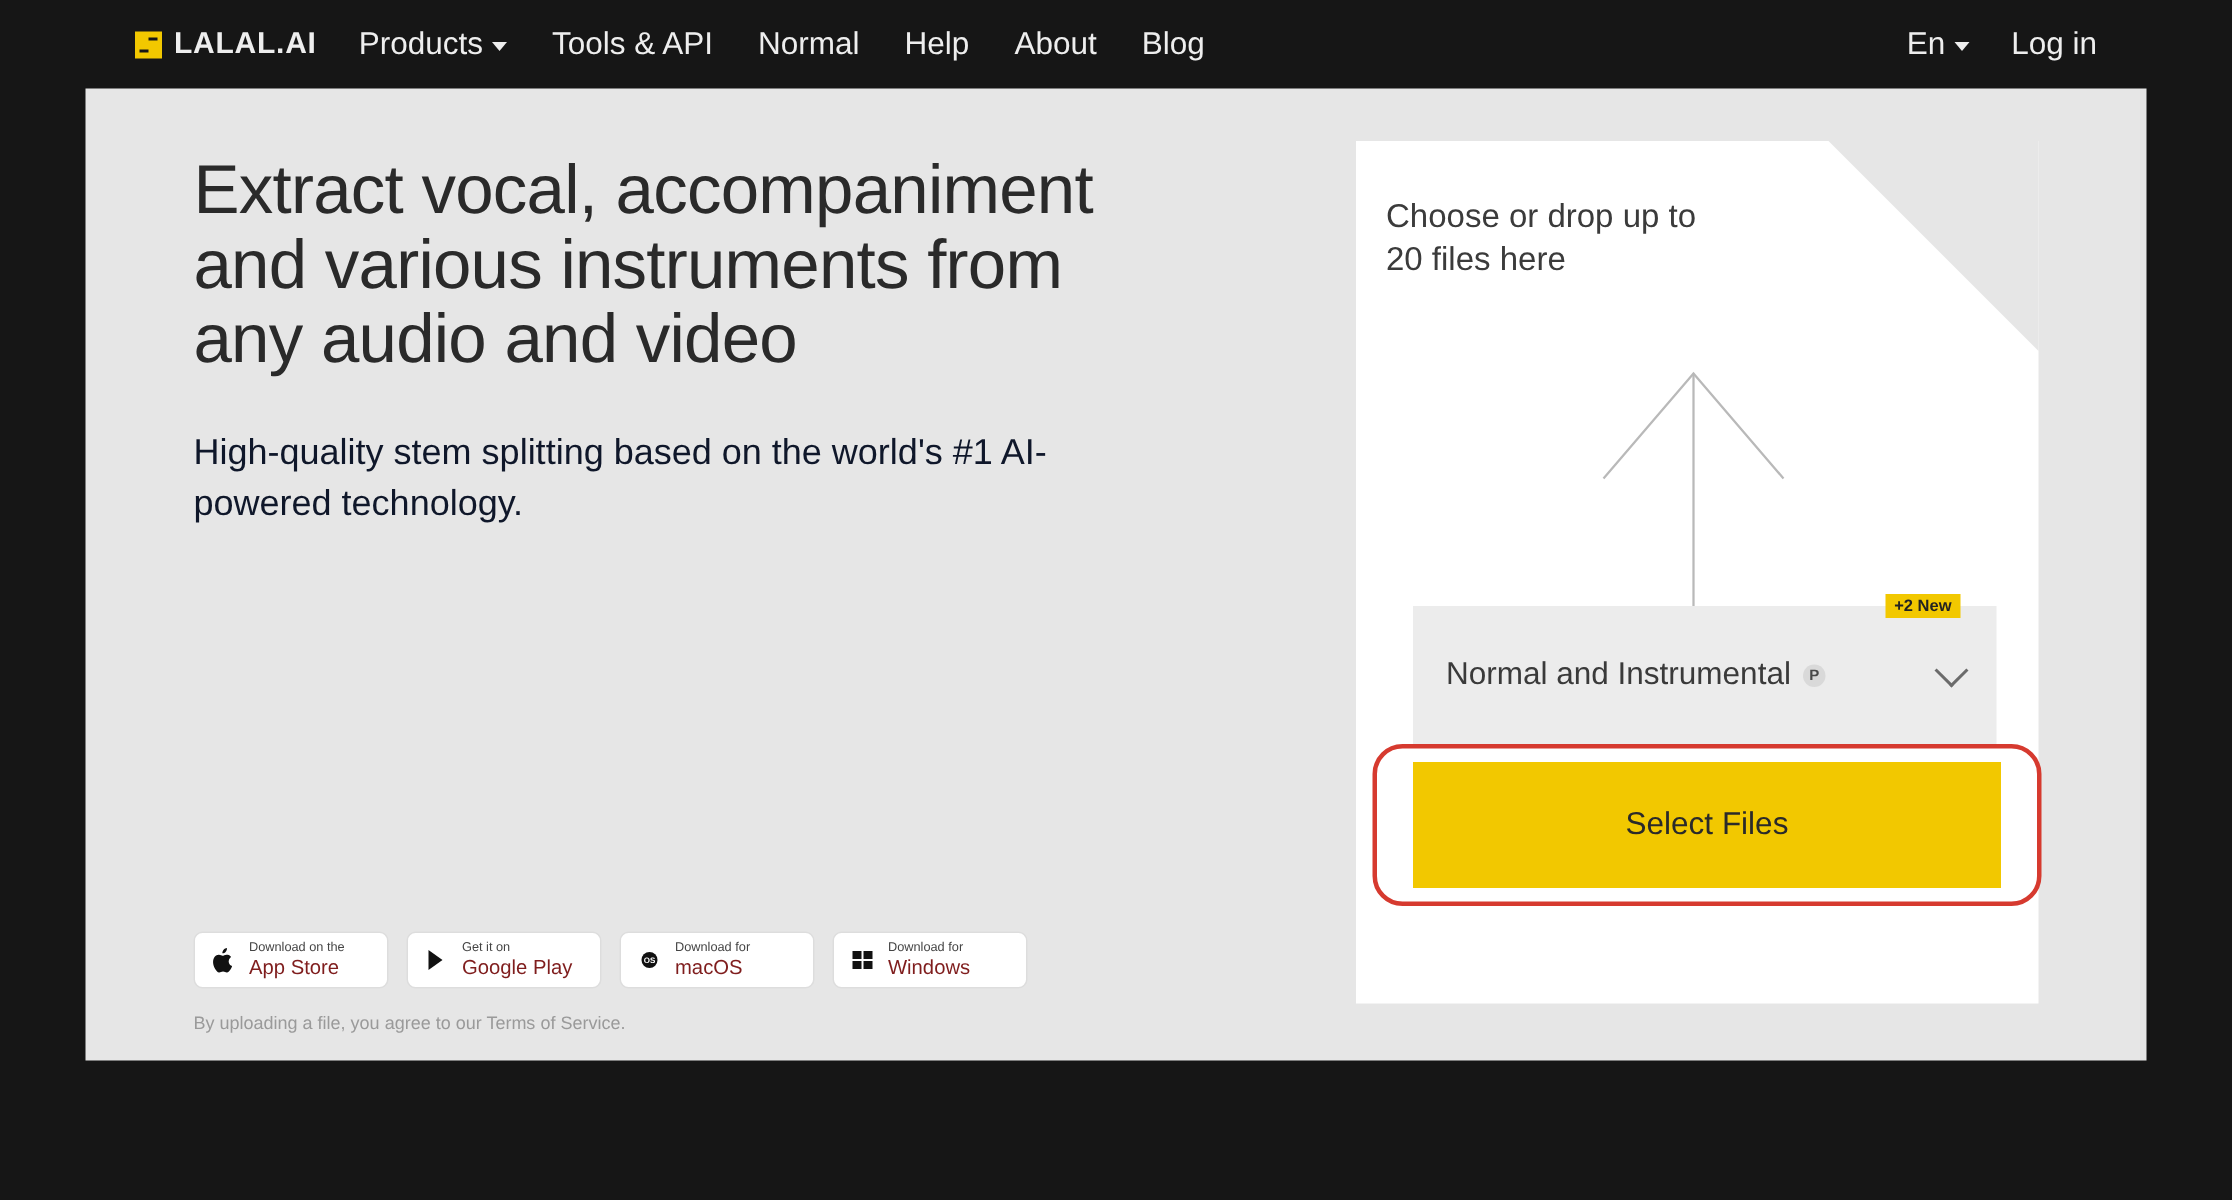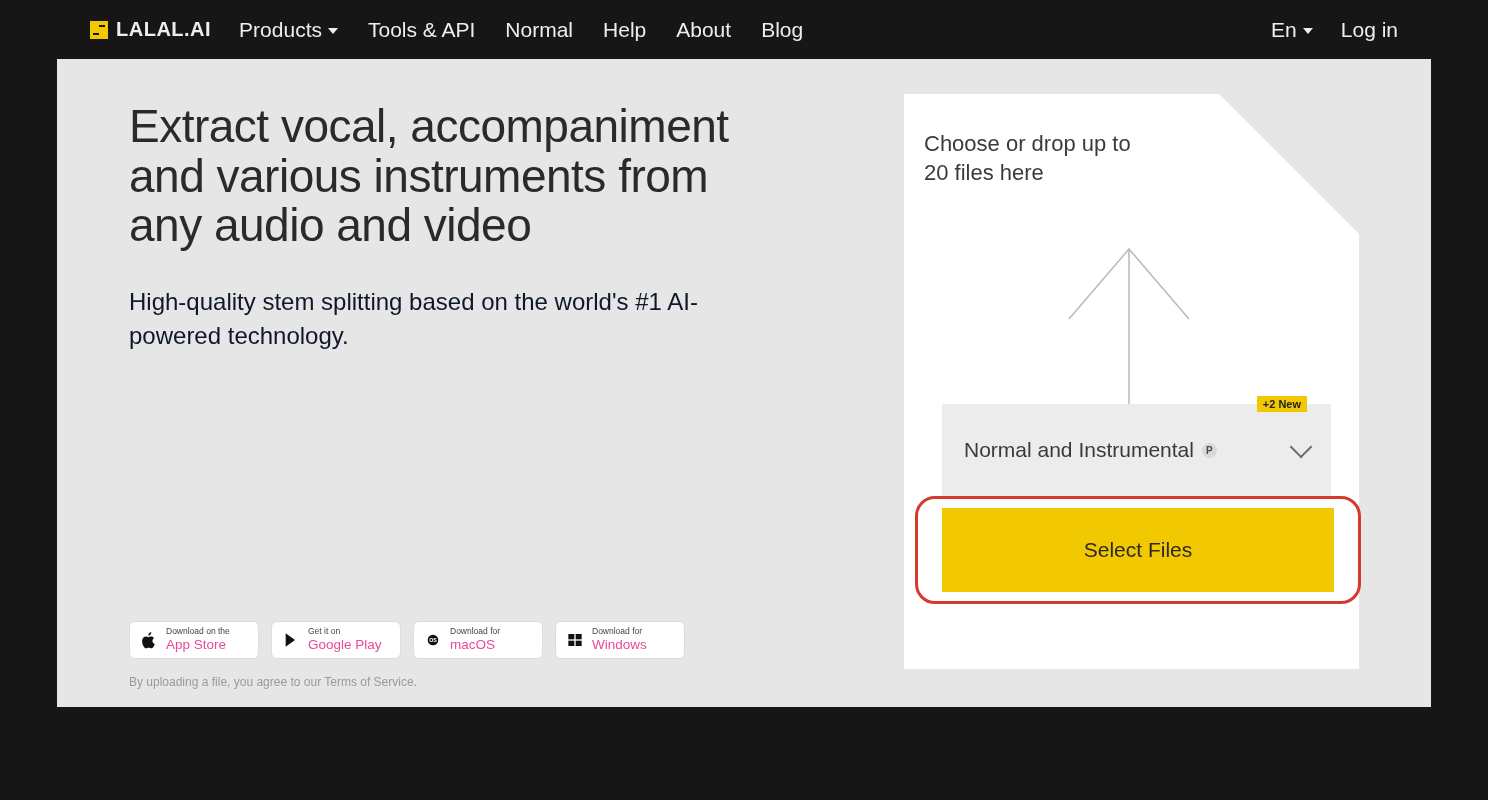--- a/index.html
+++ b/index.html
@@ -92,21 +92,21 @@
   width: 130px;
   height: 38px;
   display: flex;
   align-items: center;
   justify-content: flex-start;
   padding: 0 10px;
   gap: 8px;
   cursor: pointer;
 }
 .dl-small { font-size: 8.5px; color: #444; line-height: 1; }
-.dl-big { font-size: 13.5px; font-weight: 500; color: #ec4899; line-height: 1.2; }
+.dl-big { font-size: 13.5px; font-weight: 500; color: #7f1d1d; line-height: 1.2; }
 .dl-col { display: flex; flex-direction: column; gap: 1px; }
 .dl-icon { width: 18px; height: 18px; display: flex; align-items: center; justify-content: center; }
 
 .tos {
   position: absolute;
   left: 72px;
   bottom: 18px;
   font-size: 12px;
   color: #9a9a9a;
 }

